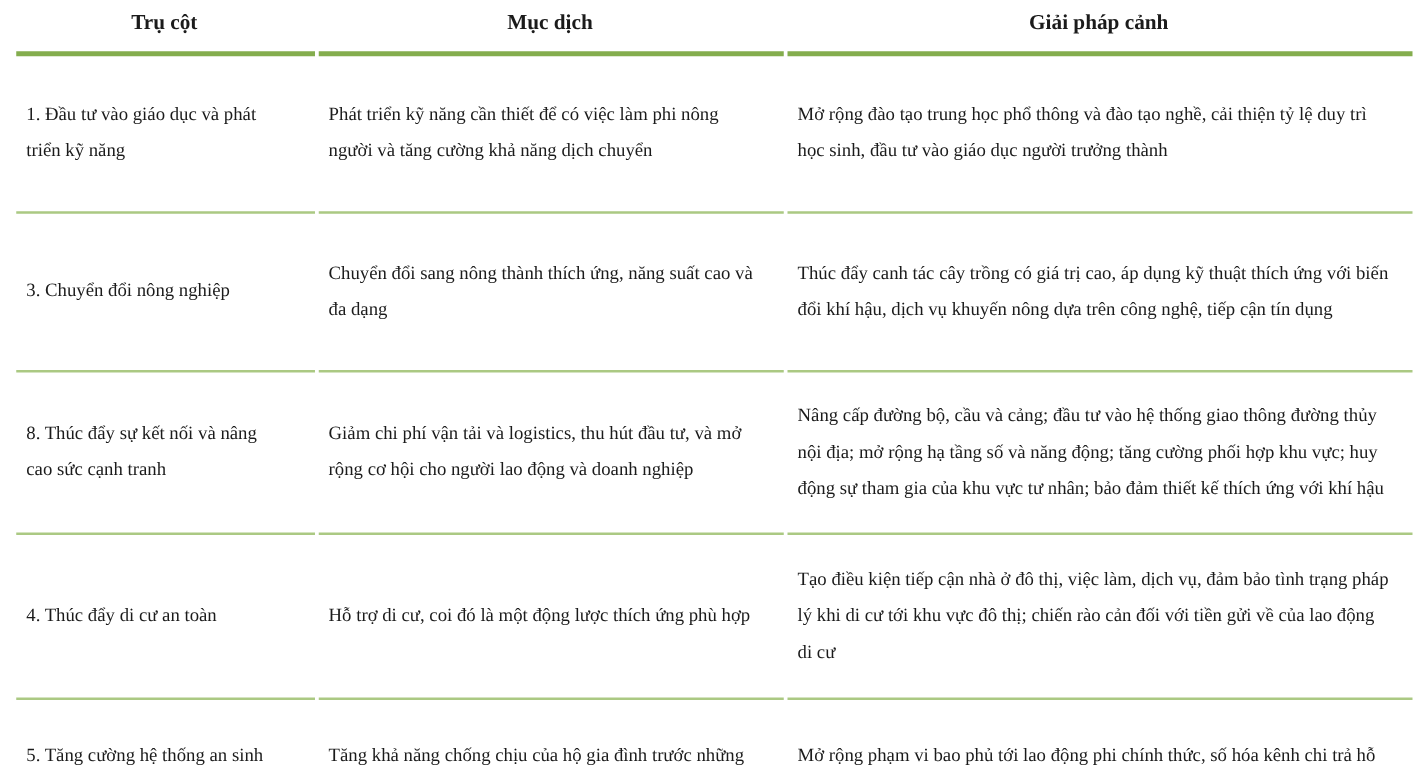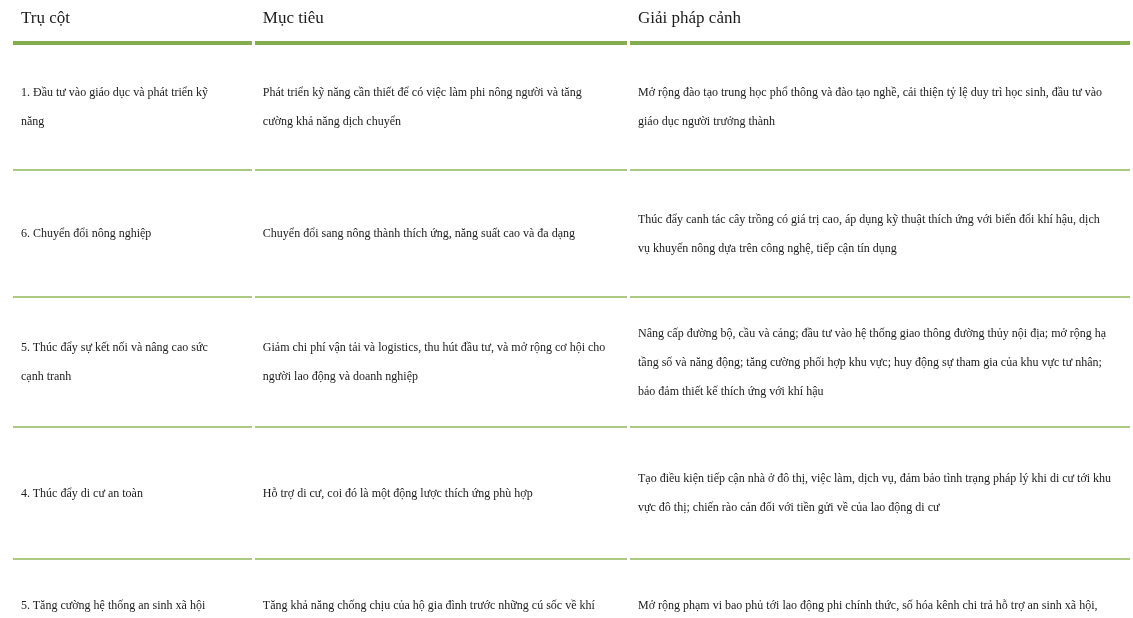--- a/index.html
+++ b/index.html
@@ -20,32 +20,32 @@
     margin-left: 10px;
     width: 1123px;
     border-collapse: separate;
     border-spacing: 3px 0;
     table-layout: fixed;
   }
   col.c1 { width: 21.5%; }
   col.c2 { width: 33.5%; }
   col.c3 { width: 45%; }
   th {
-    text-align: left;
+    text-align: center;
     vertical-align: top;
-    font-weight: normal;
+    font-weight: bold;
     font-size: 17px;
     line-height: 22px;
     padding: 7px 10px 8px 8px;
     border-bottom: 4px solid #84ad4e;
     height: 26px;
   }
   td {
     vertical-align: middle;
-    font-size: 12px;
+    font-size: 15px;
     line-height: 29px;
     padding: 10px 18px 10px 8px;
     border-bottom: 2px solid #abc983;
   }
   td.pillar { padding-right: 26px; }
   tr.r1 td { height: 104px; }
   tr.r2 td { height: 105px; }
   tr.r3 td { height: 108px; }
   tr.r4 td { height: 110px; }
   tr.r5 td { height: 100px; border-bottom: 3px solid #84ad4e; }
@@ -56,37 +56,37 @@
 <div class="page">
   <table class="pillars">
     <colgroup>
       <col class="c1">
         <col class="c2">
         <col class="c3">
     </colgroup>
     <thead>
       <tr>
         <th>Trụ cột</th>
-        <th>Mục tiêu</th>
+        <th>Mục dịch</th>
         <th>Giải pháp cảnh</th>
       </tr>
     </thead>
     <tbody>
       <tr class="r1">
         <td class="pillar">1. Đầu tư vào giáo dục và phát triển kỹ năng</td>
         <td>Phát triển kỹ năng cần thiết để có việc làm phi nông người và tăng cường khả năng dịch chuyển</td>
         <td>Mở rộng đào tạo trung học phổ thông và đào tạo nghề, cải thiện tỷ lệ duy trì học sinh, đầu tư vào giáo dục người trưởng thành</td>
       </tr>
       <tr class="r2">
-        <td class="pillar">6. Chuyển đổi nông nghiệp</td>
+        <td class="pillar">3. Chuyển đổi nông nghiệp</td>
         <td>Chuyển đổi sang nông thành thích ứng, năng suất cao và đa dạng</td>
         <td>Thúc đẩy canh tác cây trồng có giá trị cao, áp dụng kỹ thuật thích ứng với biến đổi khí hậu, dịch vụ khuyến nông dựa trên công nghệ, tiếp cận tín dụng</td>
       </tr>
       <tr class="r3">
-        <td class="pillar">5. Thúc đẩy sự kết nối và nâng cao sức cạnh tranh</td>
+        <td class="pillar">8. Thúc đẩy sự kết nối và nâng cao sức cạnh tranh</td>
         <td>Giảm chi phí vận tải và logistics, thu hút đầu tư, và mở rộng cơ hội cho người lao động và doanh nghiệp</td>
         <td>Nâng cấp đường bộ, cầu và cảng; đầu tư vào hệ thống giao thông đường thủy nội địa; mở rộng hạ tầng số và năng động; tăng cường phối hợp khu vực; huy động sự tham gia của khu vực tư nhân; bảo đảm thiết kế thích ứng với khí hậu</td>
       </tr>
       <tr class="r4">
         <td class="pillar">4. Thúc đẩy di cư an toàn</td>
         <td>Hỗ trợ di cư, coi đó là một động lược thích ứng phù hợp</td>
         <td>Tạo điều kiện tiếp cận nhà ở đô thị, việc làm, dịch vụ, đảm bảo tình trạng pháp lý khi di cư tới khu vực đô thị; chiến rào cản đối với tiền gửi về của lao động di cư</td>
       </tr>
       <tr class="r5">
         <td class="pillar">5. Tăng cường hệ thống an sinh xã hội thích ứng</td>

